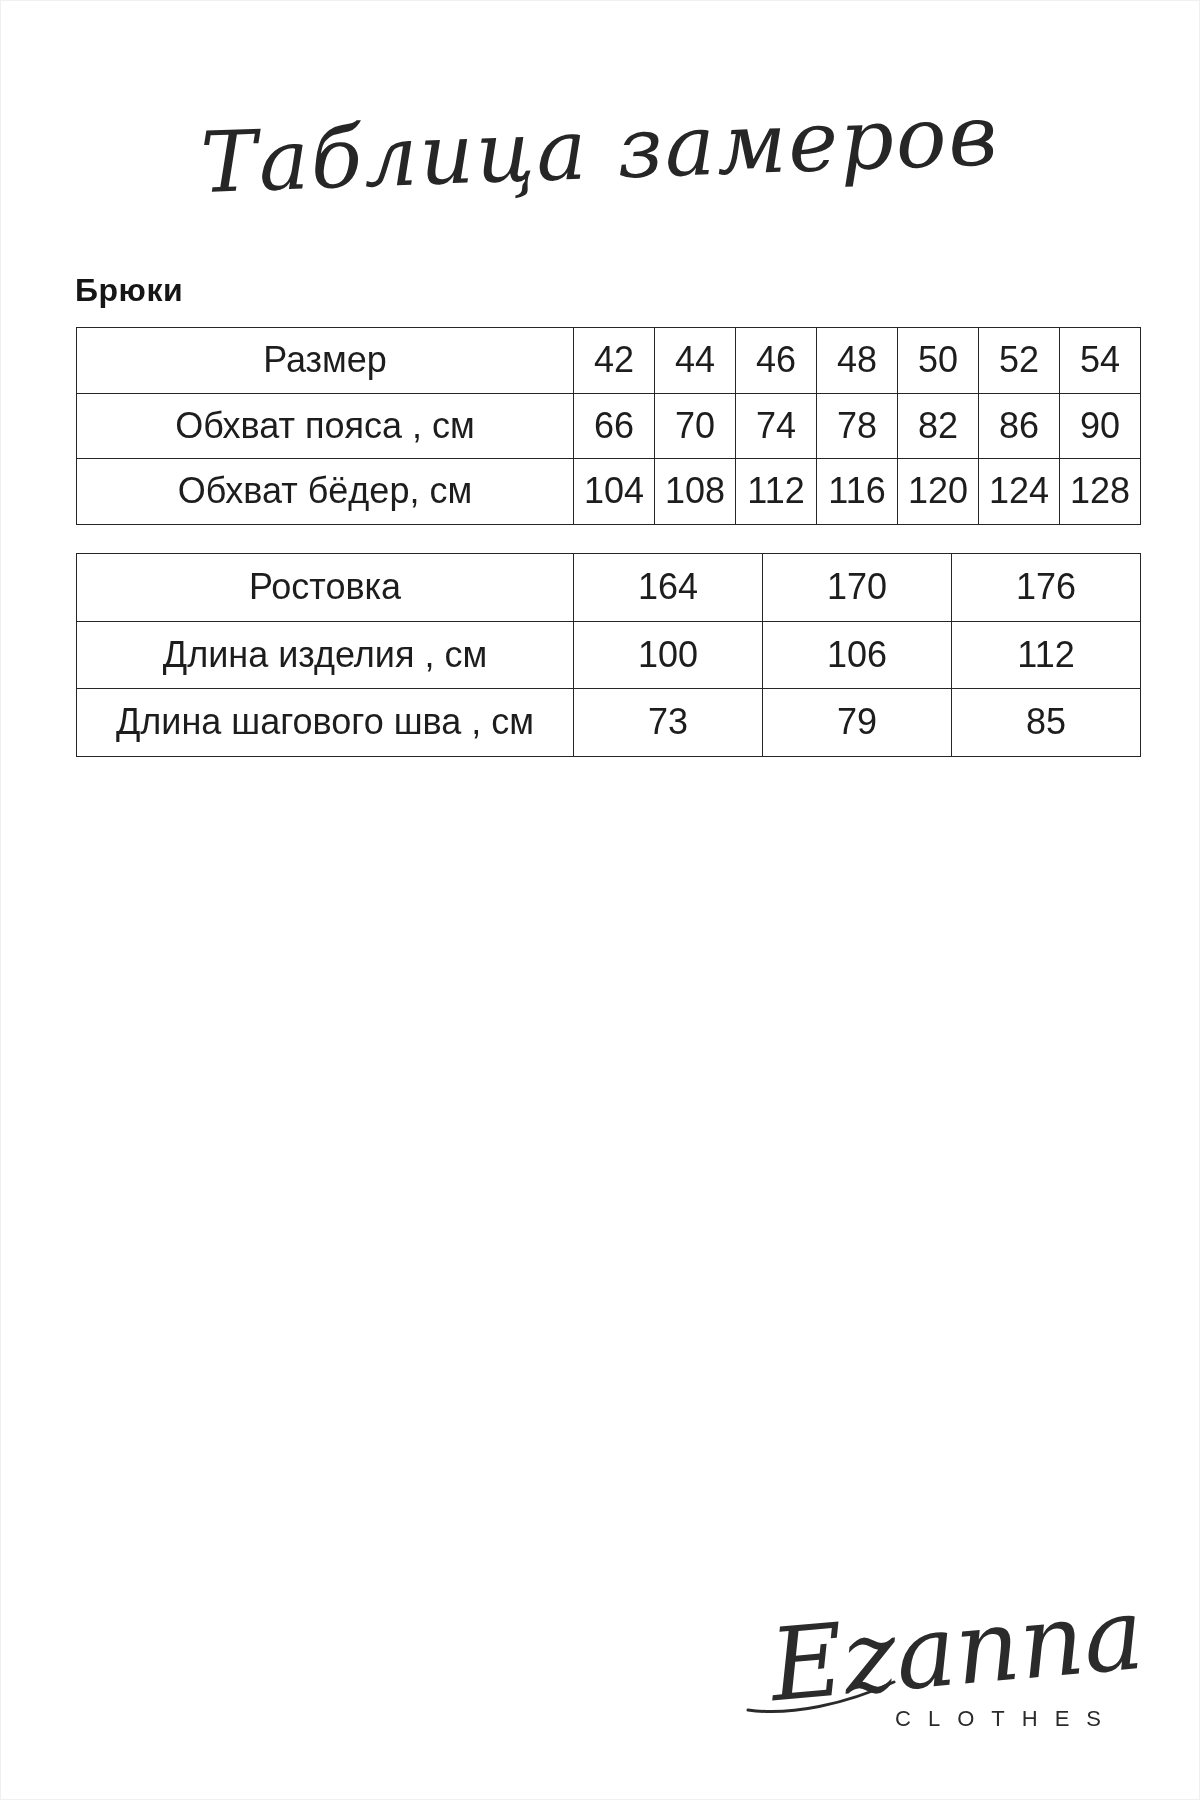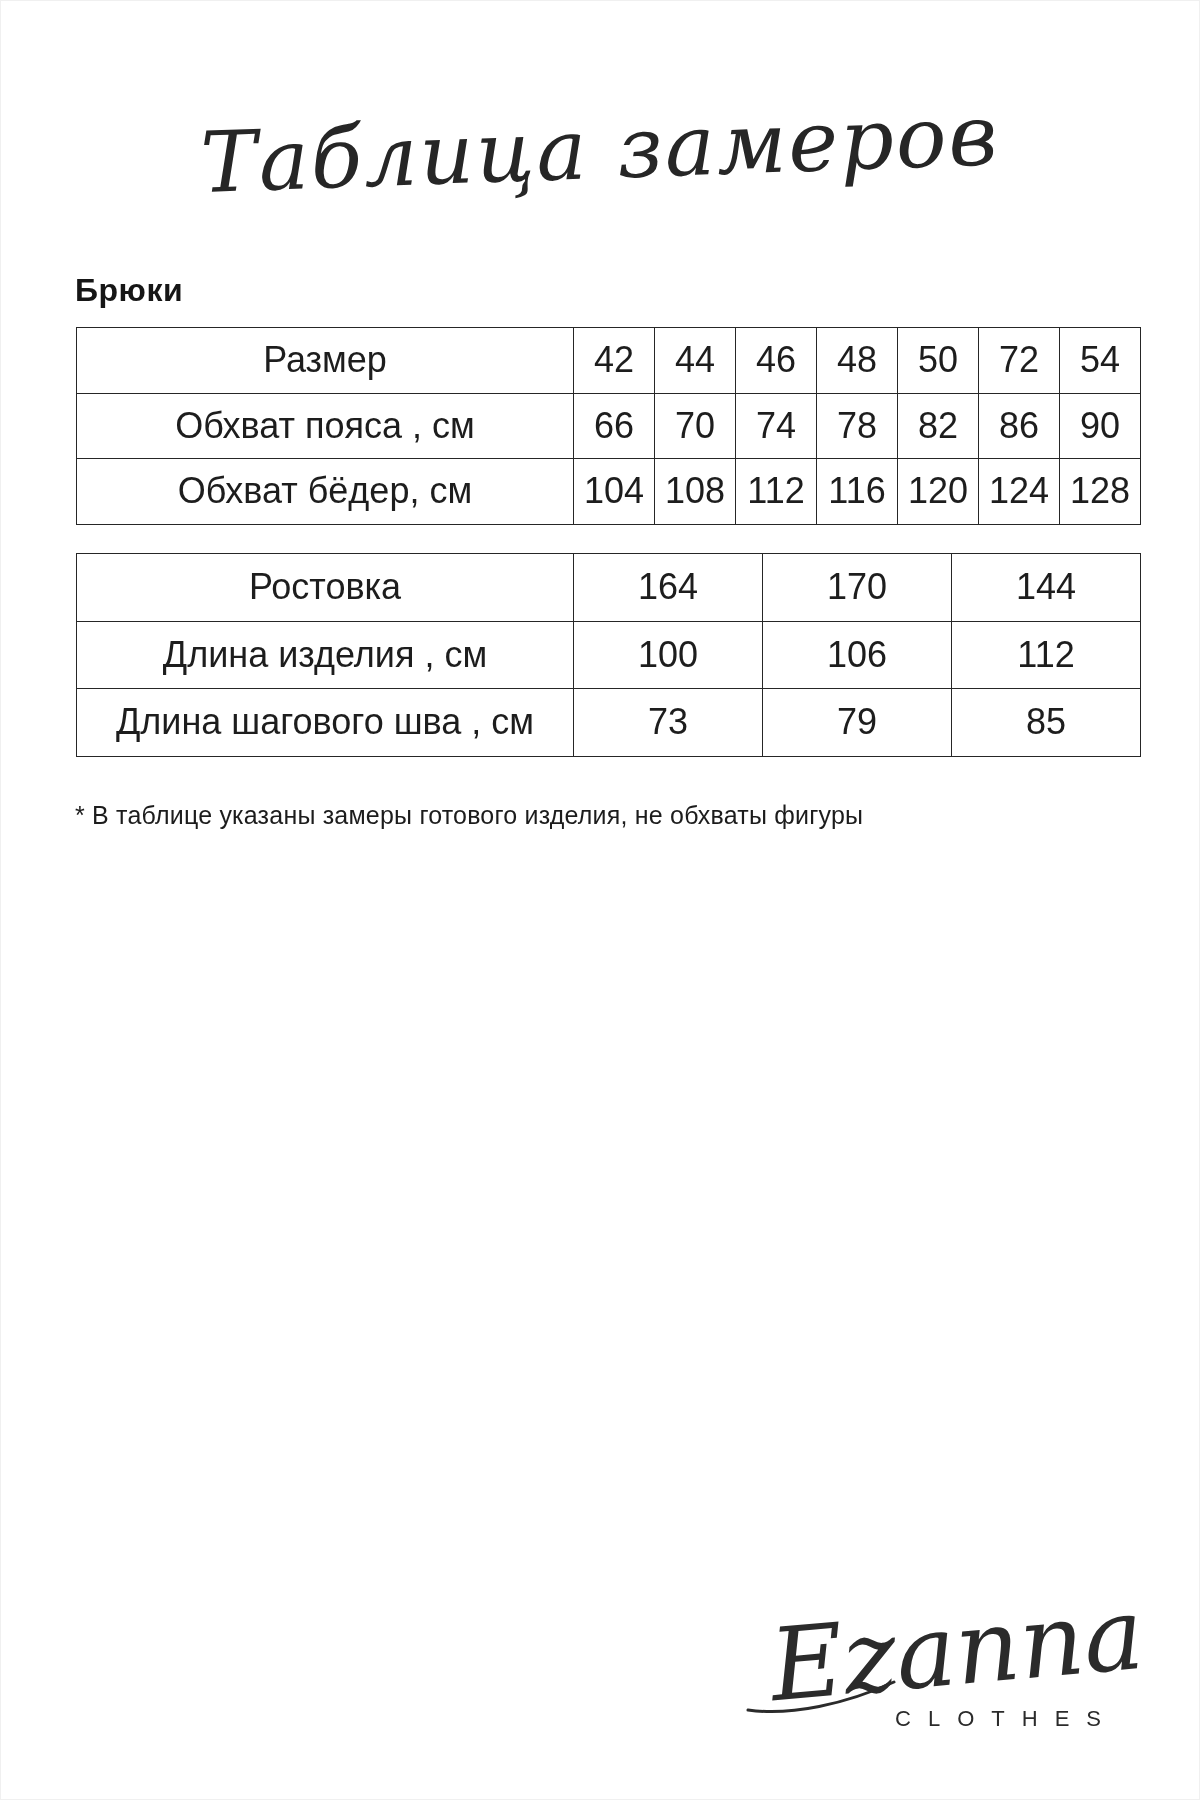--- a/index.html
+++ b/index.html
@@ -127,21 +127,21 @@
         <col style="width:81px">
     </colgroup>
     <tbody>
       <tr>
         <td>Размер</td>
         <td>42</td>
         <td>44</td>
         <td>46</td>
         <td>48</td>
         <td>50</td>
-        <td>72</td>
+        <td>52</td>
         <td>54</td>
       </tr>
       <tr>
         <td>Обхват пояса , см</td>
         <td>66</td>
         <td>70</td>
         <td>74</td>
         <td>78</td>
         <td>82</td>
         <td>86</td>
@@ -165,38 +165,37 @@
       <col style="width:497px">
       <col style="width:189px">
         <col style="width:189px">
         <col style="width:189px">
     </colgroup>
     <tbody>
       <tr>
         <td>Ростовка</td>
         <td>164</td>
         <td>170</td>
-        <td>144</td>
+        <td>176</td>
       </tr>
       <tr>
         <td>Длина изделия , см</td>
         <td>100</td>
         <td>106</td>
         <td>112</td>
       </tr>
       <tr>
         <td>Длина шагового шва , см</td>
         <td>73</td>
         <td>79</td>
         <td>85</td>
       </tr>
     </tbody>
   </table>
 
-  <div class="footnote">* В таблице указаны замеры готового изделия, не обхваты фигуры</div>
 
   <div class="logo">
     <svg class="logo-swash" width="150" height="46" viewBox="0 0 150 46">
       <path d="M2 36 C 45 42, 100 30, 148 8" stroke="#2b2b2b" stroke-width="3" fill="none" stroke-linecap="round"></path>
     </svg>
     <div class="logo-script">Ezanna</div>
     <div class="logo-sub">CLOTHES</div>
   </div>
 
 </div>

